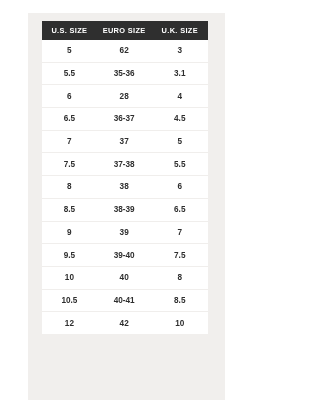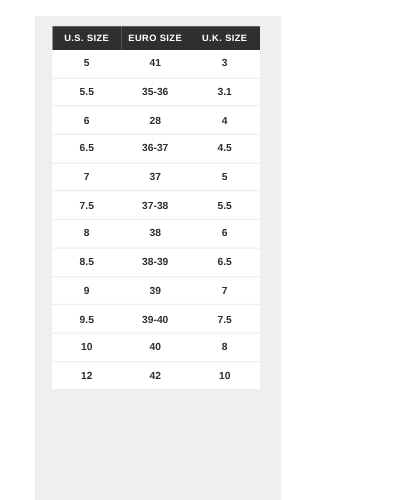--- a/index.html
+++ b/index.html
@@ -81,21 +81,21 @@
     <thead>
       <tr>
         <th class="col-us">U.S. SIZE</th>
         <th class="col-euro">EURO SIZE</th>
         <th class="col-uk">U.K. SIZE</th>
       </tr>
     </thead>
     <tbody>
       <tr>
         <td class="col-us">5</td>
-        <td class="col-euro">41</td>
+        <td class="col-euro">62</td>
         <td class="col-uk">3</td>
       </tr>
       <tr>
         <td class="col-us">5.5</td>
         <td class="col-euro">35-36</td>
         <td class="col-uk">3.1</td>
       </tr>
       <tr>
         <td class="col-us">6</td>
         <td class="col-euro">28</td>
@@ -135,20 +135,25 @@
         <td class="col-us">9.5</td>
         <td class="col-euro">39-40</td>
         <td class="col-uk">7.5</td>
       </tr>
       <tr>
         <td class="col-us">10</td>
         <td class="col-euro">40</td>
         <td class="col-uk">8</td>
       </tr>
       <tr>
+        <td class="col-us">10.5</td>
+        <td class="col-euro">40-41</td>
+        <td class="col-uk">8.5</td>
+      </tr>
+      <tr>
         <td class="col-us">12</td>
         <td class="col-euro">42</td>
         <td class="col-uk">10</td>
       </tr>
     </tbody>
   </table>
 
 </div>
 
 </body></html>

